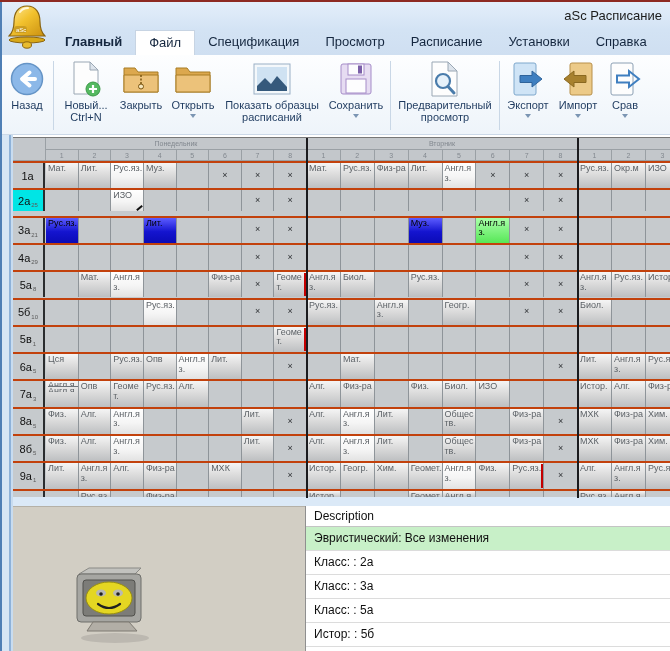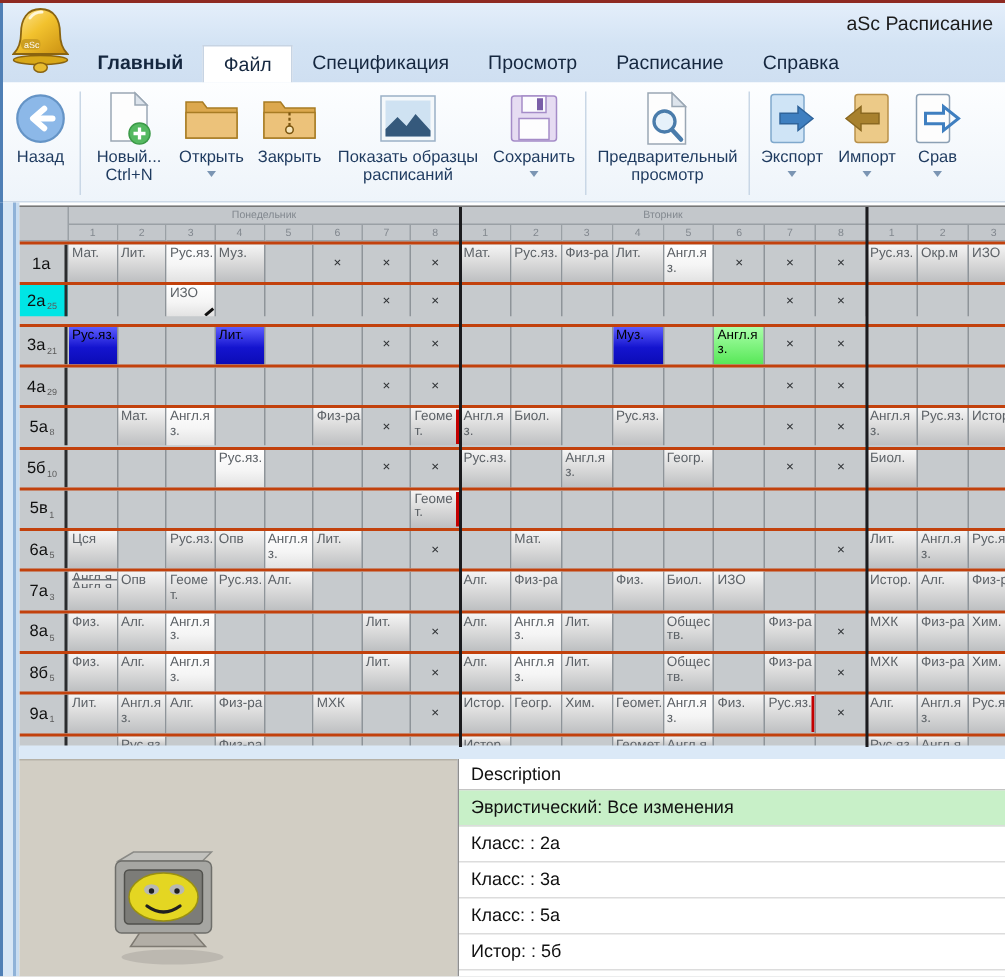--- a/index.html
+++ b/index.html
@@ -92,20 +92,21 @@
       <text x="8" y="28" font-size="6" fill="#fff" font-family="Liberation Sans,sans-serif">aSc</text>
       <path d="M12 8 c2 -3 5 -4 8 -4" stroke="#fff7d8" stroke-width="2" fill="none" stroke-linecap="round"></path>
     </svg>
   </div>
   <div class="menubar" id="menubar">
       <div class="tab bold">Главный</div>
       <div class="tab selected">Файл</div>
       <div class="tab">Спецификация</div>
       <div class="tab">Просмотр</div>
       <div class="tab">Расписание</div>
+      <div class="tab">Установки</div>
       <div class="tab">Справка</div>
     </div>
   <div class="toolbar" id="toolbar">
       <div class="tbtn" style="width: 46px;">
         <div class="ticon">
           <svg width="36" height="36" viewBox="0 0 36 36">
             <circle cx="18" cy="18" r="15.5" fill="#8cb8e8" stroke="#6594c6" stroke-width="1.5"></circle>
             <path d="M20.5 11.5 L13 18 L20.5 24.5" stroke="#fff" stroke-width="4" fill="none" stroke-linecap="round" stroke-linejoin="round"></path>
             <line x1="14" y1="18" x2="26" y2="18" stroke="#fff" stroke-width="4" stroke-linecap="round"></line>
           </svg>
@@ -123,35 +124,35 @@
           </svg>
         </div>
         <div class="tlabel">Новый...
 Ctrl+N</div>
       </div>
       <div class="tbtn" style="width: 52px;">
         <div class="ticon">
           <svg width="38" height="32" viewBox="0 0 38 32">
             <path d="M2 5 h11 l3 4 h20 v20 h-34 z" fill="#dca84e" stroke="#a87c24"></path>
             <path d="M2 12 h34 v17 h-34 z" fill="#ecc27a" stroke="#a87c24"></path>
-          </svg>
-        </div>
-        <div class="tlabel">Открыть</div>
-        <div class="caret"></div>
+            <line x1="19" y1="12" x2="19" y2="22" stroke="#7a5510" stroke-width="1.5" stroke-dasharray="2 1.5"></line>
+            <circle cx="19" cy="23.5" r="2.5" fill="#f6e6bc" stroke="#7a5510"></circle>
+          </svg>
+        </div>
+        <div class="tlabel">Закрыть</div>
       </div>
       <div class="tbtn" style="width: 52px;">
         <div class="ticon">
           <svg width="38" height="32" viewBox="0 0 38 32">
             <path d="M2 5 h11 l3 4 h20 v20 h-34 z" fill="#dca84e" stroke="#a87c24"></path>
             <path d="M2 12 h34 v17 h-34 z" fill="#ecc27a" stroke="#a87c24"></path>
-            <line x1="19" y1="12" x2="19" y2="22" stroke="#7a5510" stroke-width="1.5" stroke-dasharray="2 1.5"></line>
-            <circle cx="19" cy="23.5" r="2.5" fill="#f6e6bc" stroke="#7a5510"></circle>
-          </svg>
-        </div>
-        <div class="tlabel">Закрыть</div>
+          </svg>
+        </div>
+        <div class="tlabel">Открыть</div>
+        <div class="caret"></div>
       </div>
       <div class="tbtn" style="width: 106px;">
         <div class="ticon">
           <svg width="38" height="32" viewBox="0 0 38 32">
             <rect x="1" y="1" width="36" height="30" fill="#f4f8fb" stroke="#9ab0c6"></rect>
             <rect x="4" y="4" width="30" height="24" fill="#cfe2f2"></rect>
             <path d="M4 23 l8 -8 6 6 6 -8 10 11 v4 h-30 z" fill="#35597c"></path>
           </svg>
         </div>
         <div class="tlabel">Показать образцы

